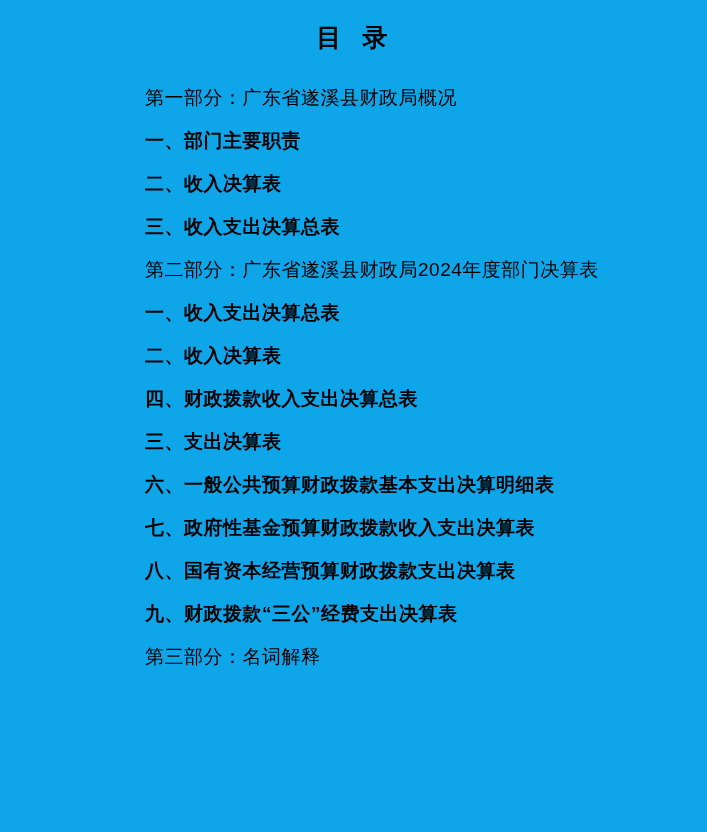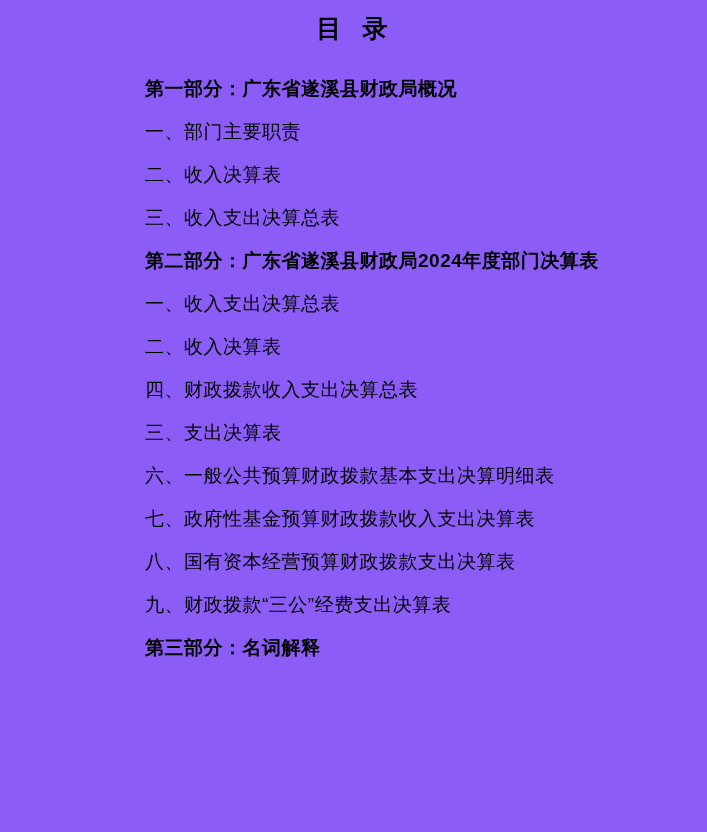--- a/index.html
+++ b/index.html
@@ -11,46 +11,46 @@
     width: 707px;
     height: 832px;
     font-family: "Liberation Sans", sans-serif;
     color: #000000;
     overflow: hidden;
   }
   .page {
     box-sizing: border-box;
     width: 707px;
     height: 832px;
-    padding: 11px 86px 0 84px;
-    background: #8b5cf6;
+    padding: 20px 86px 0 84px;
+    background: #0ea5e9;
   }
   .doc-title {
     margin: 0 0 30px 0;
     text-align: center;
     font-size: 25px;
     line-height: 34px;
     font-weight: 700;
     word-spacing: 12px;
     letter-spacing: 1px;
   }
   .toc-list {
     width: 537px;
   }
   .entry {
     margin: 0 0 16px 0;
     font-size: 19px;
     line-height: 27px;
     letter-spacing: 0.5px;
-    font-weight: 400;
+    font-weight: 700;
     text-indent: 61px;
     word-break: break-all;
   }
   .entry.heading {
-    font-weight: 700;
+    font-weight: 400;
   }
 </style>
 </head>
 <body>
 
 <div class="page">
   <h1 class="doc-title">目 录</h1>
   <div class="toc-list" id="toc-list">
       <p class="entry heading">第一部分：广东省遂溪县财政局概况</p>
       <p class="entry">一、部门主要职责</p>

